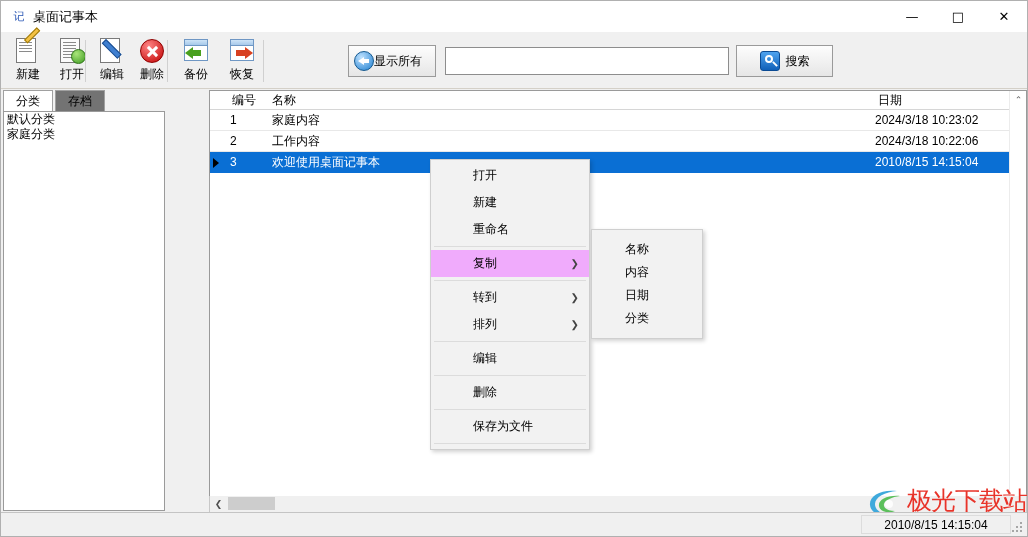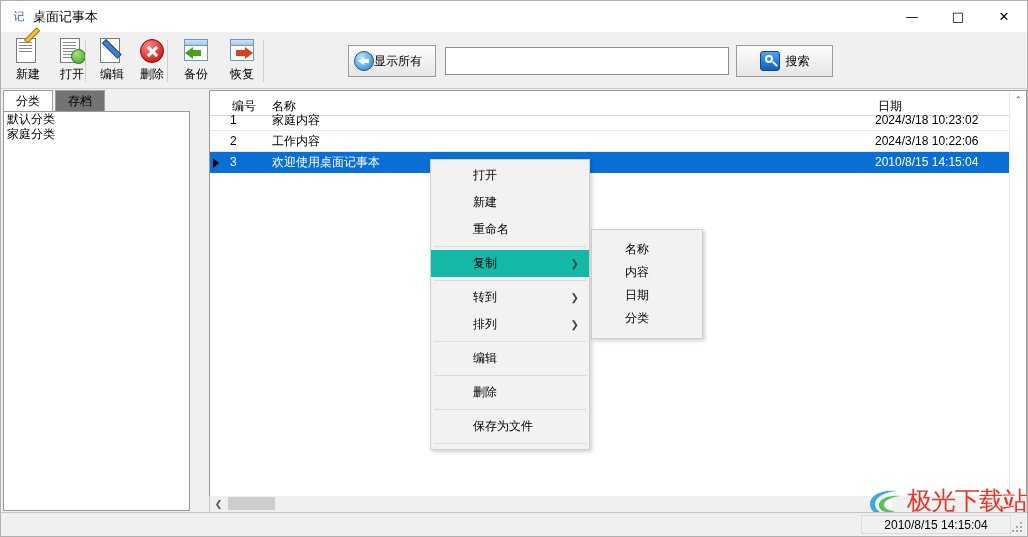--- a/index.html
+++ b/index.html
@@ -137,35 +137,35 @@
 
   
   .tabs{position:absolute;left:2px;top:89px;height:21px;display:flex;}
   .tab{
     height:21px;padding:0 12px;display:flex;align-items:center;font-size:12px;
     background:#737373;border:1px solid #a0a0a0;border-bottom:none;
     box-sizing:border-box;margin-right:2px;cursor:default;
   }
   .tab.active{background:#ffffff;font-weight:normal;}
   .cat-list{
-    position:absolute;left:2px;top:110px;width:187px;height:400px;
+    position:absolute;left:2px;top:110px;width:162px;height:400px;
     background:#fff;border:1px solid #9a9a9a;box-sizing:border-box;overflow:hidden;
   }
   .cat-item{
     height:15px;line-height:15px;padding-left:3px;font-size:12px;cursor:default;
   }
 
   
   .listview{
     position:absolute;left:208px;top:89px;width:818px;height:421px;
     background:#fff;border:1px solid #9a9a9a;box-sizing:border-box;overflow:hidden;
   }
   .lv-header{
     position:absolute;left:0;top:0;width:100%;height:19px;background:#fff;
-    border-bottom:1px solid #d6d6d6;box-sizing:border-box;margin-top:6px;
+    border-bottom:1px solid #d6d6d6;box-sizing:border-box;
   }
   .lv-h{position:absolute;top:2px;font-size:12px;line-height:15px;}
   .lv-h.c1{left:22px;}
   .lv-h.c2{left:62px;}
   .lv-h.c3{left:668px;}
   .lv-row{
     position:absolute;left:0;width:100%;height:21px;line-height:21px;
     border-bottom:1px solid #e8e8e8;box-sizing:border-box;cursor:default;
   }
   .lv-row.sel{background:#0a6fd4;color:#fff;border-bottom:none;}
@@ -203,21 +203,21 @@
   
   .ctxmenu{
     position:absolute;left:429px;top:158px;width:160px;
     background:#f2f2f2;border:1px solid #cfcfcf;box-sizing:border-box;
     box-shadow:2px 2px 4px rgba(0,0,0,.18);padding:2px 0;
   }
   .ctxitem{
     position:relative;height:27px;line-height:27px;padding-left:42px;font-size:12px;
     cursor:default;color:#000;
   }
-  .ctxitem.hl{background:#14b8a6;}
+  .ctxitem.hl{background:#f0abfc;}
   .ctxitem .chev{
     position:absolute;right:10px;top:0;height:27px;line-height:27px;font-size:10px;color:#444;
     font-family:"DejaVu Sans",sans-serif;
   }
   .ctxsep{height:1px;background:#dcdcdc;margin:3px 3px 3px 3px;}
   .submenu{
     position:absolute;left:160px;top:69px;width:112px;
     background:#f2f2f2;border:1px solid #cfcfcf;box-sizing:border-box;
     box-shadow:2px 2px 4px rgba(0,0,0,.18);padding:8px 0;
   }

